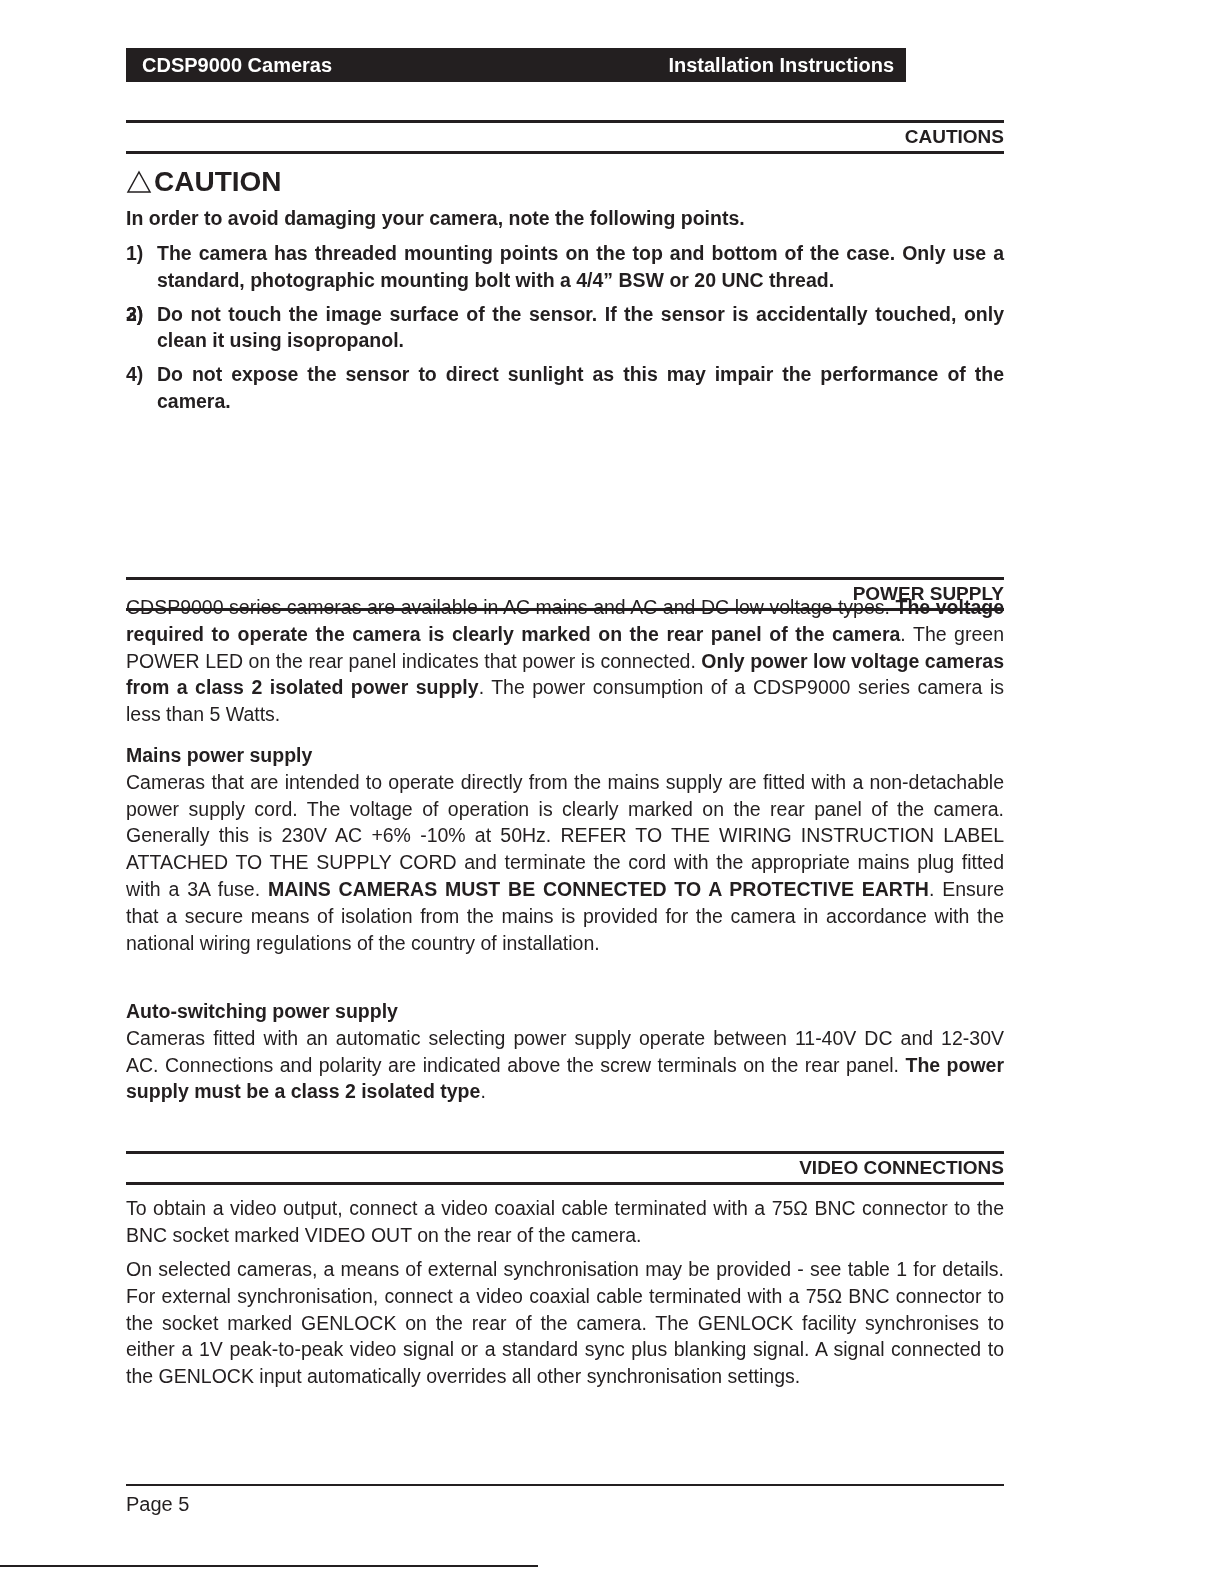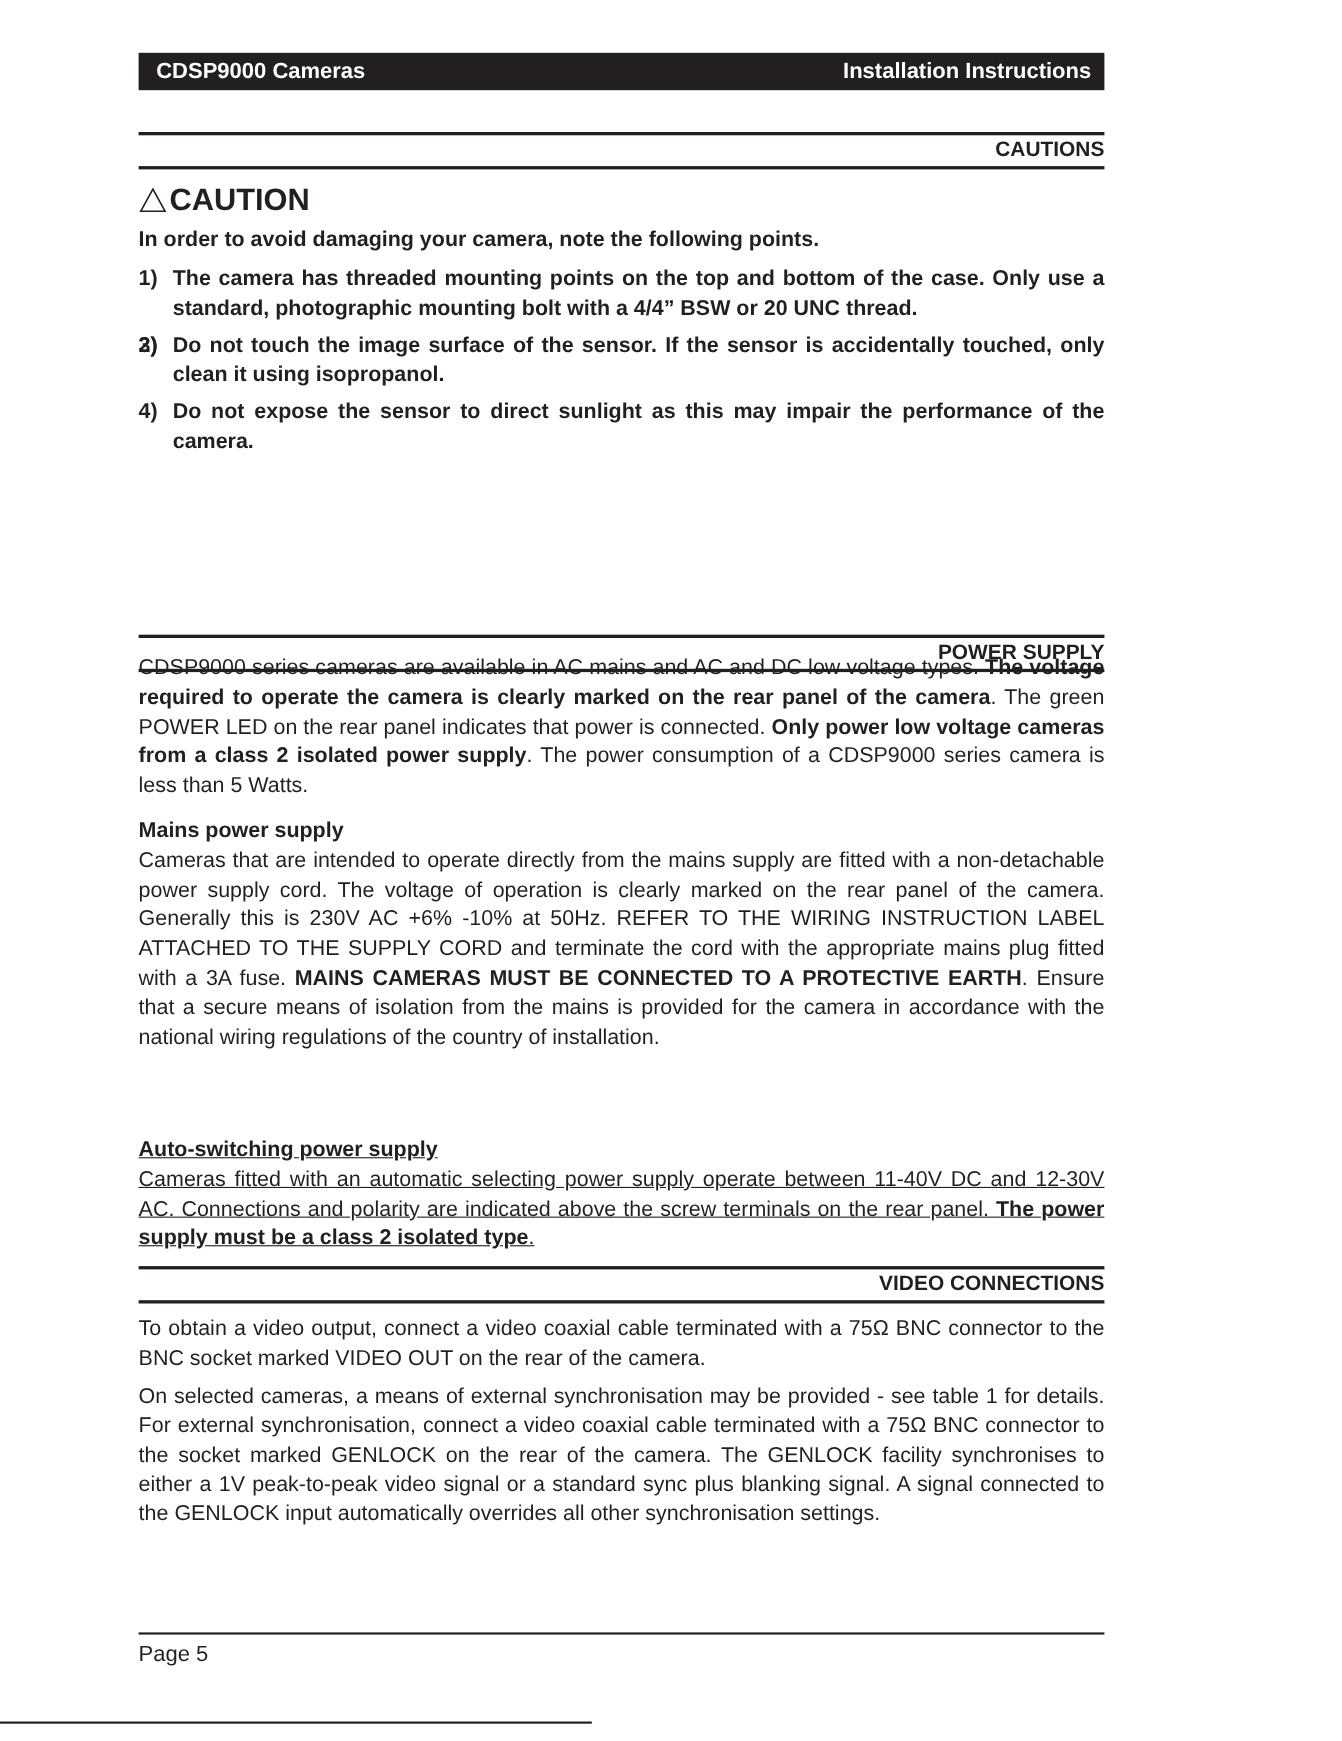--- a/index.html
+++ b/index.html
@@ -1,18 +1,18 @@
 <!DOCTYPE html>
 <html><head>
 <meta charset="utf-8">
 <style>
   html, body { margin: 0; padding: 0; background: #ffffff; }
   body { width: 1220px; height: 1583px; position: relative; overflow: hidden;
          font-family: "Liberation Sans", sans-serif; color: #231f20; }
-  .header-bar { position: absolute; left: 126px; top: 48px; width: 878px; height: 34px;
+  .header-bar { position: absolute; left: 126px; top: 48px; width: 780px; height: 34px;
                 background: #231f20; color: #fff; font-weight: bold; font-size: 20px;
                 display: flex; justify-content: space-between; align-items: center;
                 padding: 0 12px 0 16px; box-sizing: border-box; }
   .section-head { position: absolute; left: 126px; width: 878px; height: 28px;
                   border-top: 3px solid #231f20; border-bottom: 3px solid #231f20;
                   box-sizing: content-box; }
   .section-head span { position: absolute; right: 0; top: 3px; font-weight: bold; font-size: 19px; }
   .caution-title { position: absolute; left: 126px; top: 166px; font-weight: bold; font-size: 28px;
                    display: flex; align-items: center; }
   .tri { width: 26px; height: 24px; margin-right: 2px; }
@@ -58,21 +58,21 @@
 </ol>
 
 <div class="section-head" style="top:577px;">
   <span>POWER SUPPLY</span>
 </div>
 
 <p class="txt" style="top:594px;"><span>CDSP9000 series cameras are available in AC mains and AC and DC low voltage types. </span><span class="b">The voltage required to operate the camera is clearly marked on the rear panel of the camera</span><span>. The green POWER LED on the rear panel indicates that power is connected. </span><span class="b">Only power low voltage cameras from a class 2 isolated power supply</span><span>. The power consumption of a CDSP9000 series camera is less than 5 Watts.</span></p>
 
 <p class="txt" style="top:742px;"><span class="subhead">Mains power supply</span><span>Cameras that are intended to operate directly from the mains supply are fitted with a non-detachable power supply cord. The voltage of operation is clearly marked on the rear panel of the camera. Generally this is 230V AC +6% -10% at 50Hz. REFER TO THE WIRING INSTRUCTION LABEL ATTACHED TO THE SUPPLY CORD and terminate the cord with the appropriate mains plug fitted with a 3A fuse. </span><span class="b">MAINS CAMERAS MUST BE CONNECTED TO A PROTECTIVE EARTH</span><span>. Ensure that a secure means of isolation from the mains is provided for the camera in accordance with the national wiring regulations of the country of installation.</span></p>
 
-<p class="txt" style="top:1032px;text-decoration:underline;"><span class="subhead">Auto-switching power supply</span><span>Cameras fitted with an automatic selecting power supply operate between 11-40V DC and 12-30V AC. Connections and polarity are indicated above the screw terminals on the rear panel. </span><span class="b">The power supply must be a class 2 isolated type</span><span>.</span></p>
+<p class="txt" style="top:998px;"><span class="subhead">Auto-switching power supply</span><span>Cameras fitted with an automatic selecting power supply operate between 11-40V DC and 12-30V AC. Connections and polarity are indicated above the screw terminals on the rear panel. </span><span class="b">The power supply must be a class 2 isolated type</span><span>.</span></p>
 
 <div class="section-head" style="top:1151px;">
   <span>VIDEO CONNECTIONS</span>
 </div>
 
 <p class="txt" style="top:1195px;">To obtain a video output, connect a video coaxial cable terminated with a 75Ω BNC connector to the BNC socket marked VIDEO OUT on the rear of the camera.</p>
 <p class="txt" style="top:1256px;">On selected cameras, a means of external synchronisation may be provided - see table 1 for details. For external synchronisation, connect a video coaxial cable terminated with a 75Ω BNC connector to the socket marked GENLOCK on the rear of the camera. The GENLOCK facility synchronises to either a 1V peak-to-peak video signal or a standard sync plus blanking signal. A signal connected to the GENLOCK input automatically overrides all other synchronisation settings.</p>
 
 <div class="footer-line"></div>
 <div class="page-no">Page 5</div>

